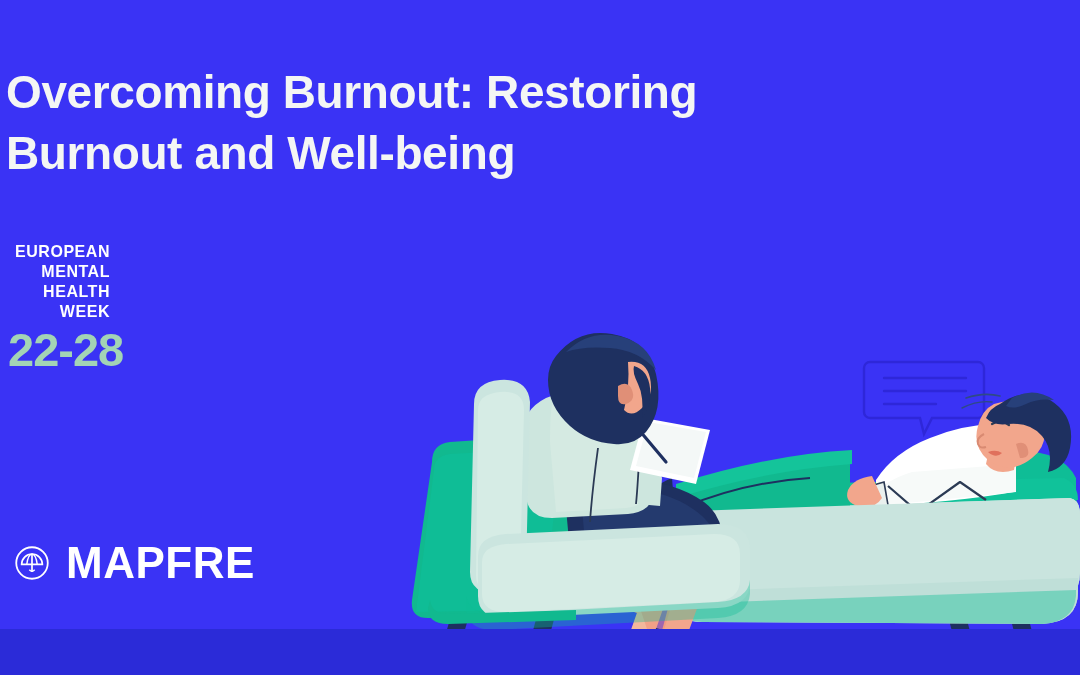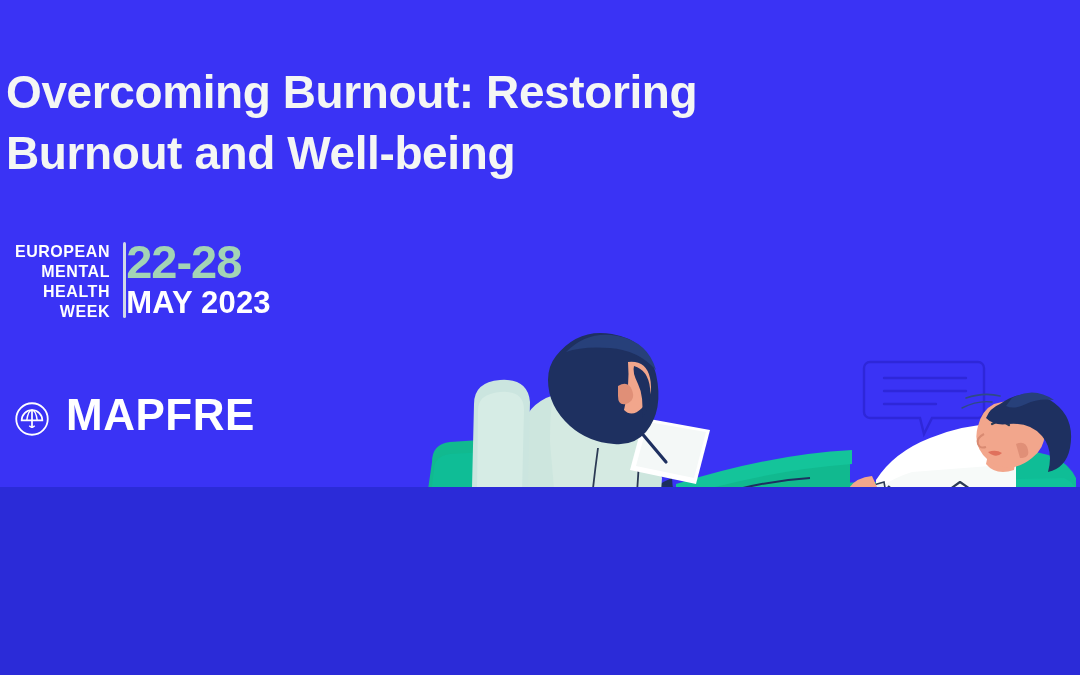--- a/index.html
+++ b/index.html
@@ -7,21 +7,21 @@
     padding: 0;
     background: #2b2bd8;
   }
   body {
     font-family: "Liberation Sans", sans-serif;
   }
 
   #poster {
     position: relative;
     width: 1080px;
-    height: 487px;
+    height: 629px;
     overflow: hidden;
     background: #3a33f5;
   }
 
   
   #illustration {
     position: absolute;
     left: 0; top: 0;
     width: 1080px;
     height: 675px;
@@ -42,20 +42,21 @@
   }
   #headline .hl-line { display: block; white-space: nowrap; }
 
   
   #emhw {
     position: absolute;
     left: 8px;
     top: 240px;
     display: flex;
     align-items: stretch;
+    flex-direction: column;
   }
   #emhw-words {
     text-align: right;
     color: #ffffff;
     font-size: 17px;
     font-weight: bold;
     line-height: 1.17;
     letter-spacing: 0.6px;
     padding-right: 14px;
     padding-top: 2px;
@@ -85,23 +86,23 @@
     font-weight: bold;
     line-height: 1.05;
     letter-spacing: 0.2px;
     margin-top: 4px;
   }
 
   
   #brand {
     position: absolute;
     left: 14px;
-    bottom: 50px;
+    bottom: 44px;
     display: flex;
-    align-items: flex-end;
+    align-items: center;
     gap: 16px;
   }
   #brand-mark { width: 36px; height: 36px; display: block; }
   #brand-name {
     color: #ffffff;
     font-size: 44px;
     font-weight: bold;
     letter-spacing: 0.5px;
     line-height: 1;
   }
@@ -267,21 +268,20 @@
   <div id="emhw">
     <div id="emhw-words">
       <span>EUROPEAN</span>
       <span>MENTAL</span>
       <span>HEALTH</span>
       <span>WEEK</span>
     </div>
     <div id="emhw-divider"></div>
     <div id="emhw-dates">
       <div id="emhw-range">22-28</div>
-      <div id="emhw-month">MAY 2023</div>
     </div>
   </div>
 
   <div id="brand">
     <svg id="brand-mark" viewBox="0 0 40 40" aria-hidden="true">
       <circle cx="20" cy="20" r="17.5" fill="none" stroke="#ffffff" stroke-width="2"></circle>
       <path d="M8.5,21.5 a11.5,11.5 0 0 1 23,0 z" fill="none" stroke="#ffffff" stroke-width="1.9"></path>
       <line x1="20" y1="10" x2="20" y2="30" stroke="#ffffff" stroke-width="1.9"></line>
       <path d="M14.2,21.5 q1.4,-11 5.8,-11.5" fill="none" stroke="#ffffff" stroke-width="1.6"></path>
       <path d="M25.8,21.5 q-1.4,-11 -5.8,-11.5" fill="none" stroke="#ffffff" stroke-width="1.6"></path>

